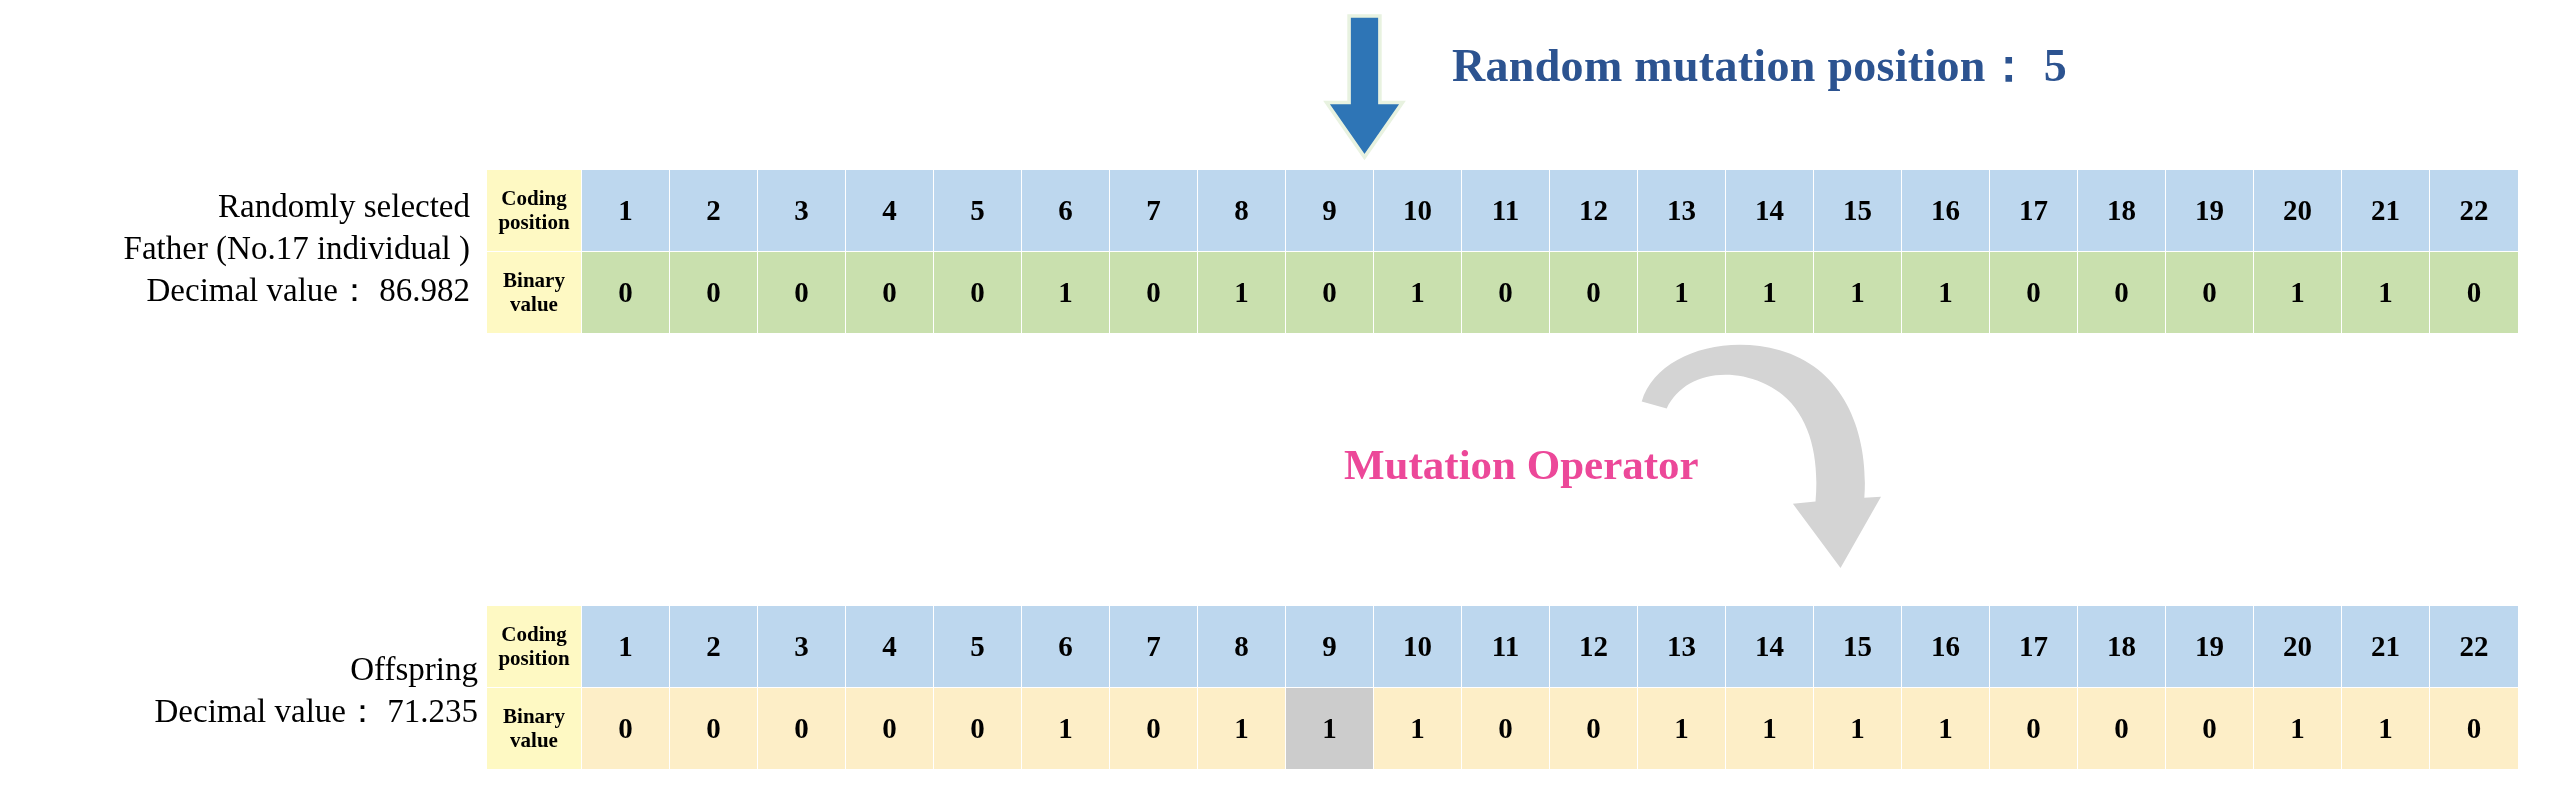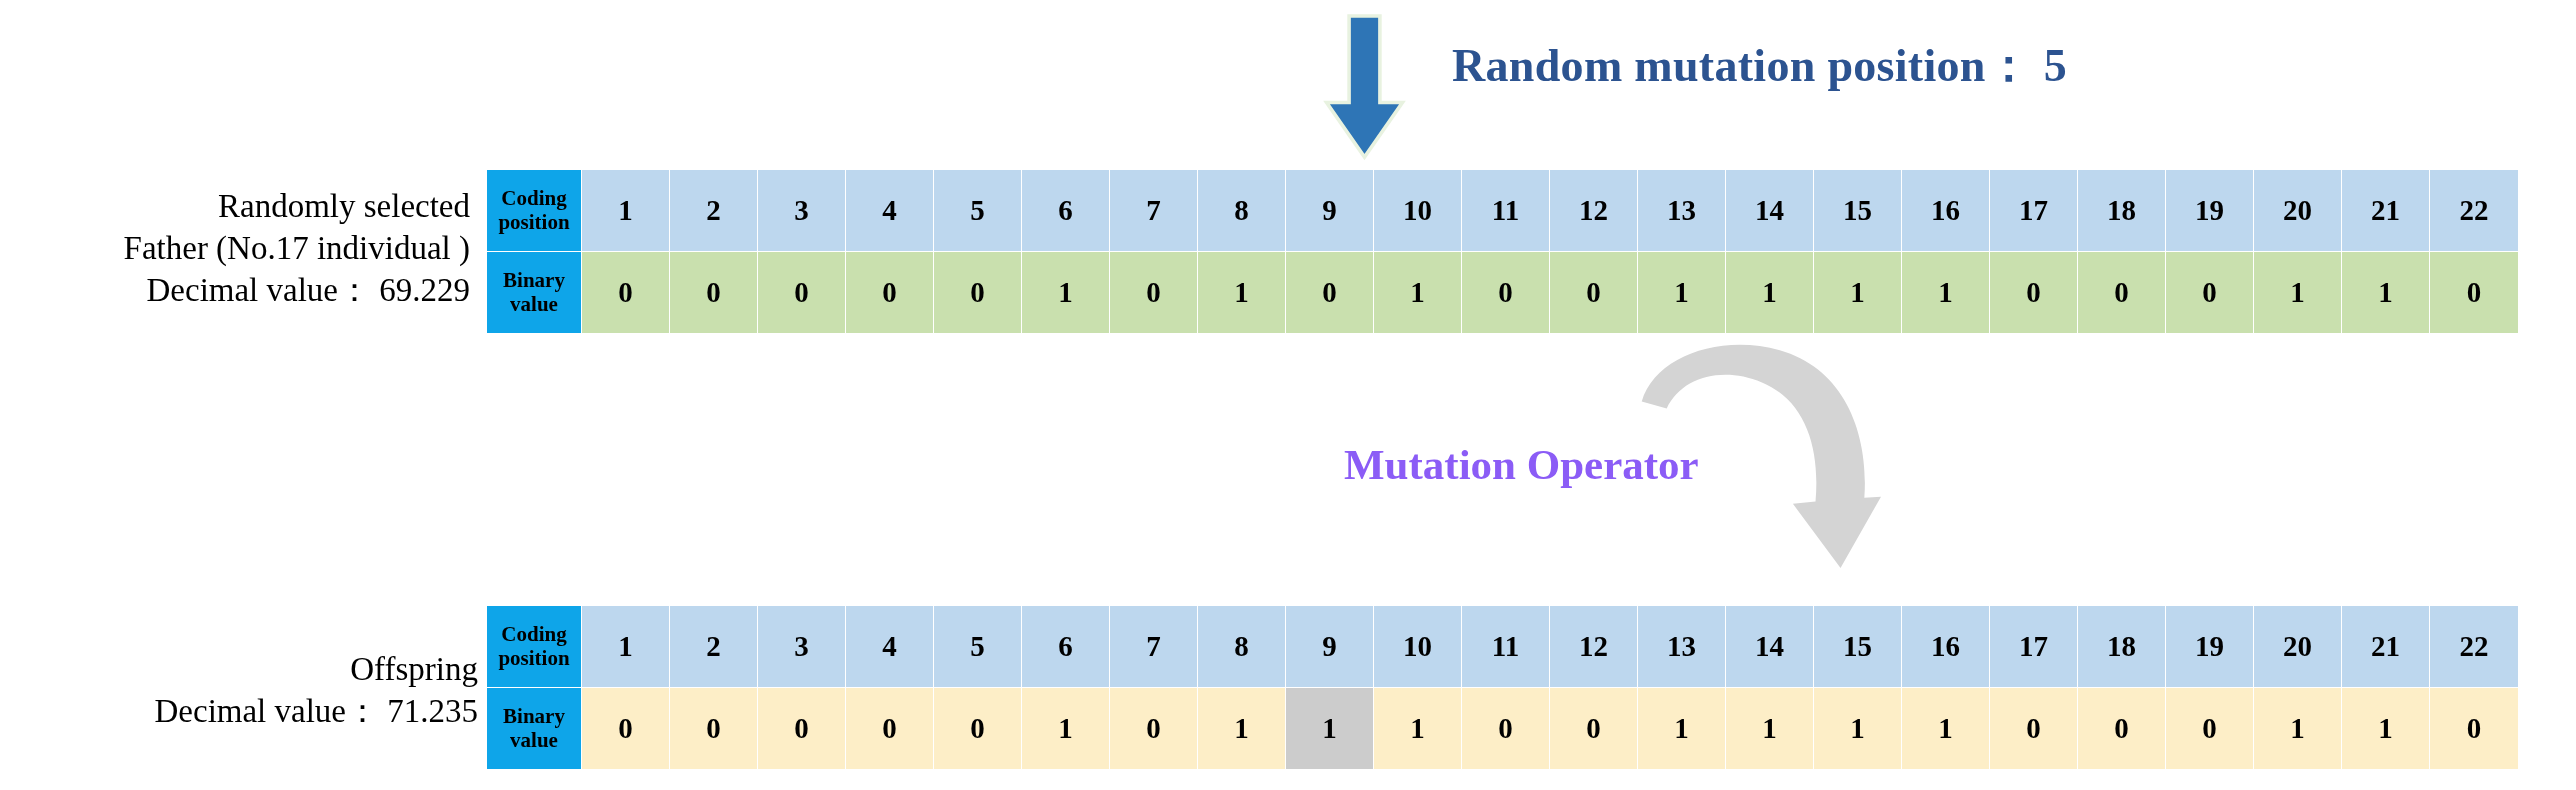--- a/index.html
+++ b/index.html
@@ -49,21 +49,21 @@
     height: 250px;
   }
 
   
   .operator-label {
     position: absolute;
     left: 1344px;
     top: 443px;
     font-size: 43px;
     font-weight: bold;
-    color: #8b5cf6;
+    color: #ec4899;
     white-space: nowrap;
     line-height: 1;
   }
 
   
   .side-label {
     position: absolute;
     text-align: right;
     font-size: 33px;
     font-weight: normal;
@@ -103,21 +103,21 @@
     font-size: 29px;
     font-weight: bold;
     color: #000000;
     flex: 0 0 88px;
     text-align: center;
   }
   .cell:last-child { border-right: none; }
 
   .cell.rowhead {
     flex: 0 0 95px;
-    background: #0ea5e9;
+    background: #fef9c3;
     font-size: 21px;
     line-height: 1.12;
     flex-direction: column;
     padding: 0 2.4px;
   }
   .cell.pos {
     background: #bdd7ee;
   }
   .cell.val-green {
     background: #c9e0ae;
@@ -139,21 +139,21 @@
     <svg width="83" height="149" viewBox="0 0 140 250" xmlns="http://www.w3.org/2000/svg">
       <polygon points="44,6 96,6 96,152 134,152 70,244 6,152 44,152" fill="#2e75b6" stroke="#e8f2e0" stroke-width="6"></polygon>
     </svg>
   </div>
 
   <div class="mutation-title">Random mutation position： 5</div>
 
   <div class="side-label father">
     <div>Randomly selected</div>
     <div>Father (No.17 individual )</div>
-    <div>Decimal value： 69.229</div>
+    <div>Decimal value： 86.982</div>
   </div>
 
   <div class="chrom-table father">
     <div class="trow pos-row">
       <div class="cell rowhead">
         <span>Coding</span>
         <span>position</span>
       </div>
     <div class="cell pos">1</div>
         <div class="cell pos">2</div>

